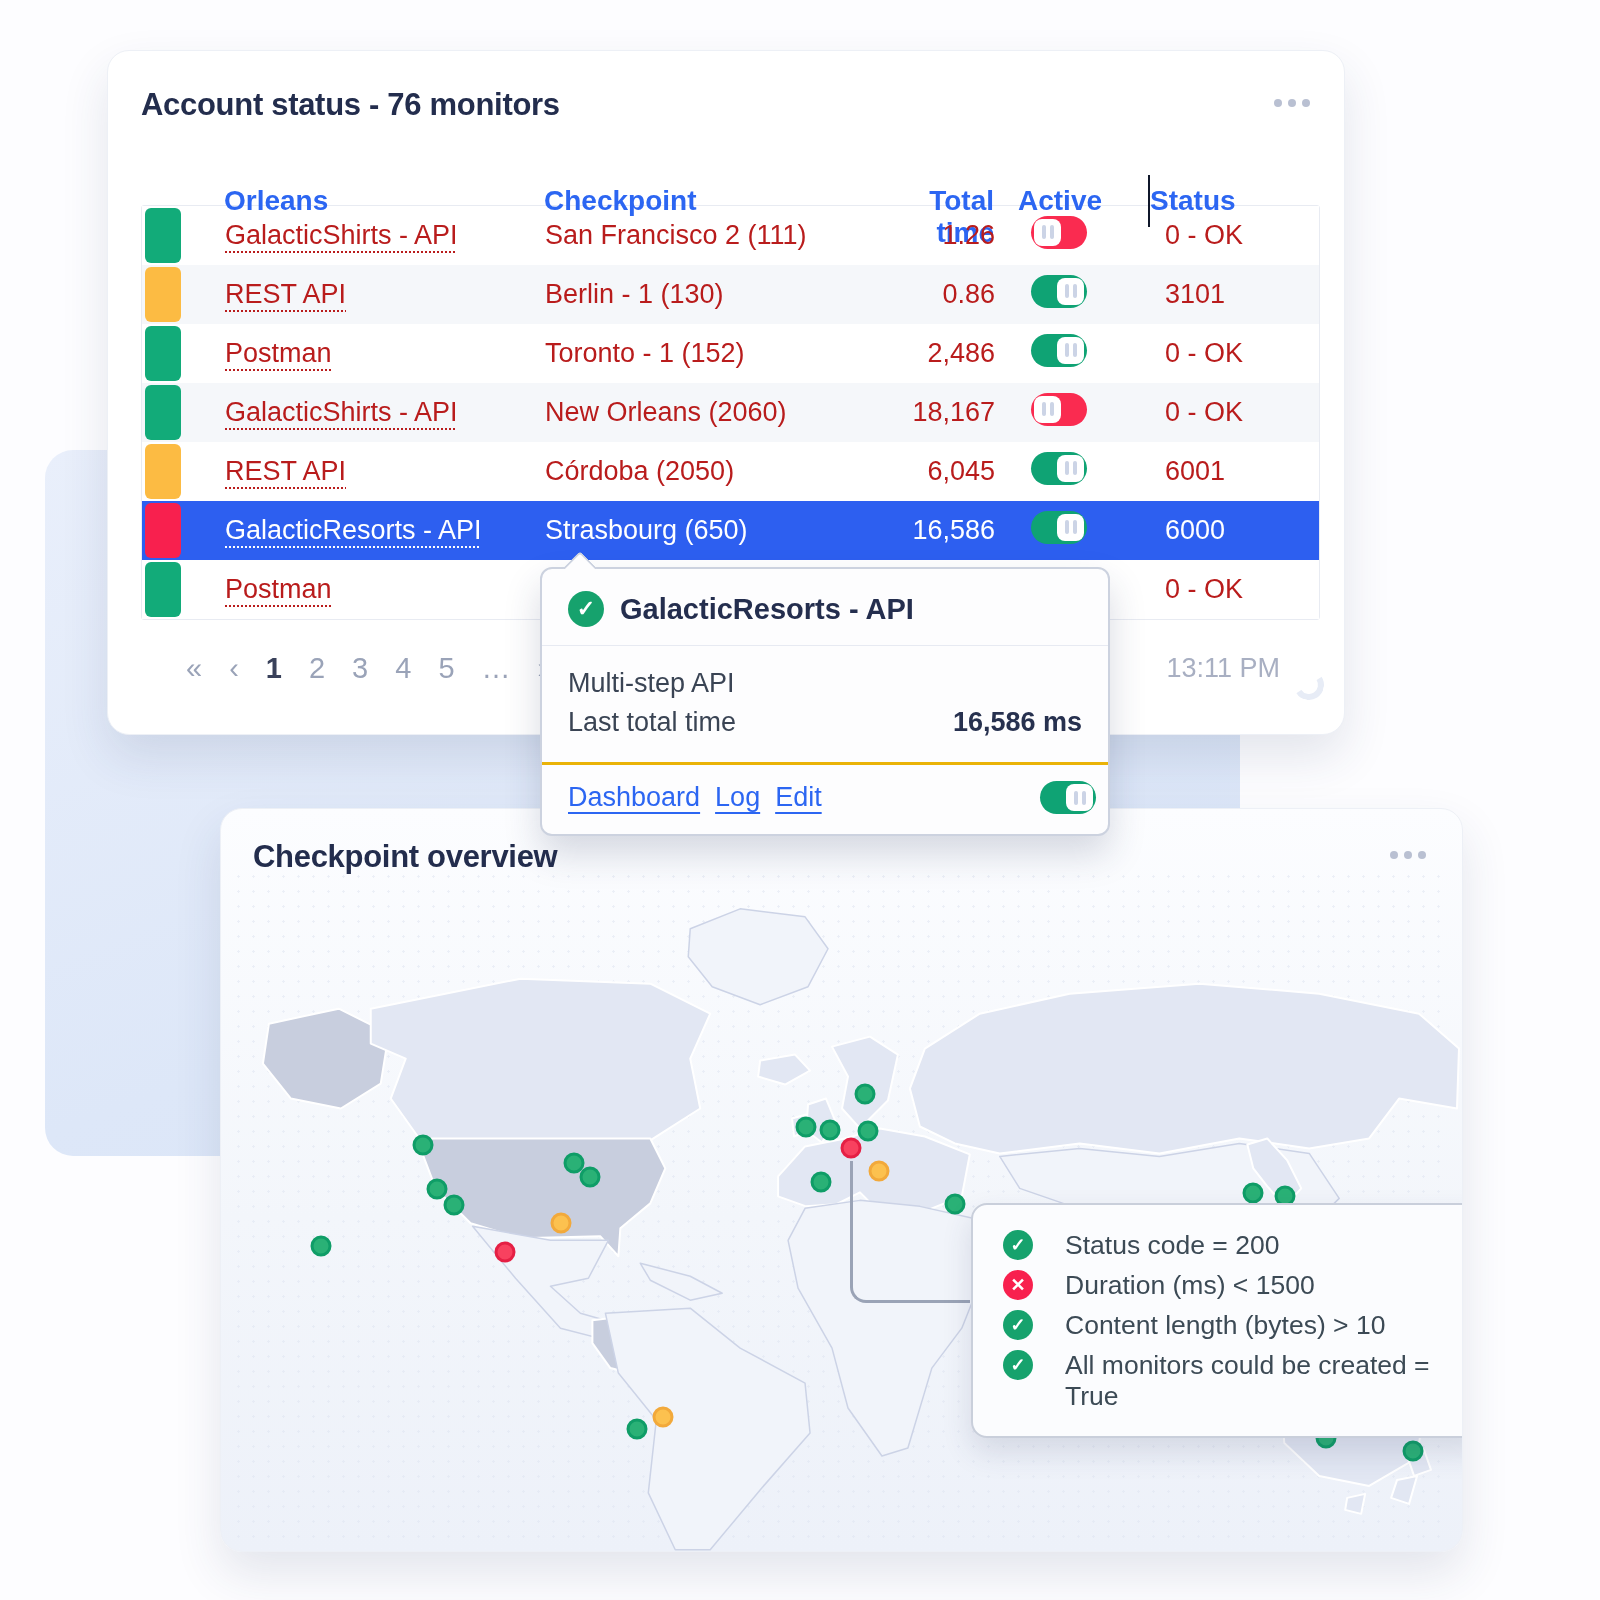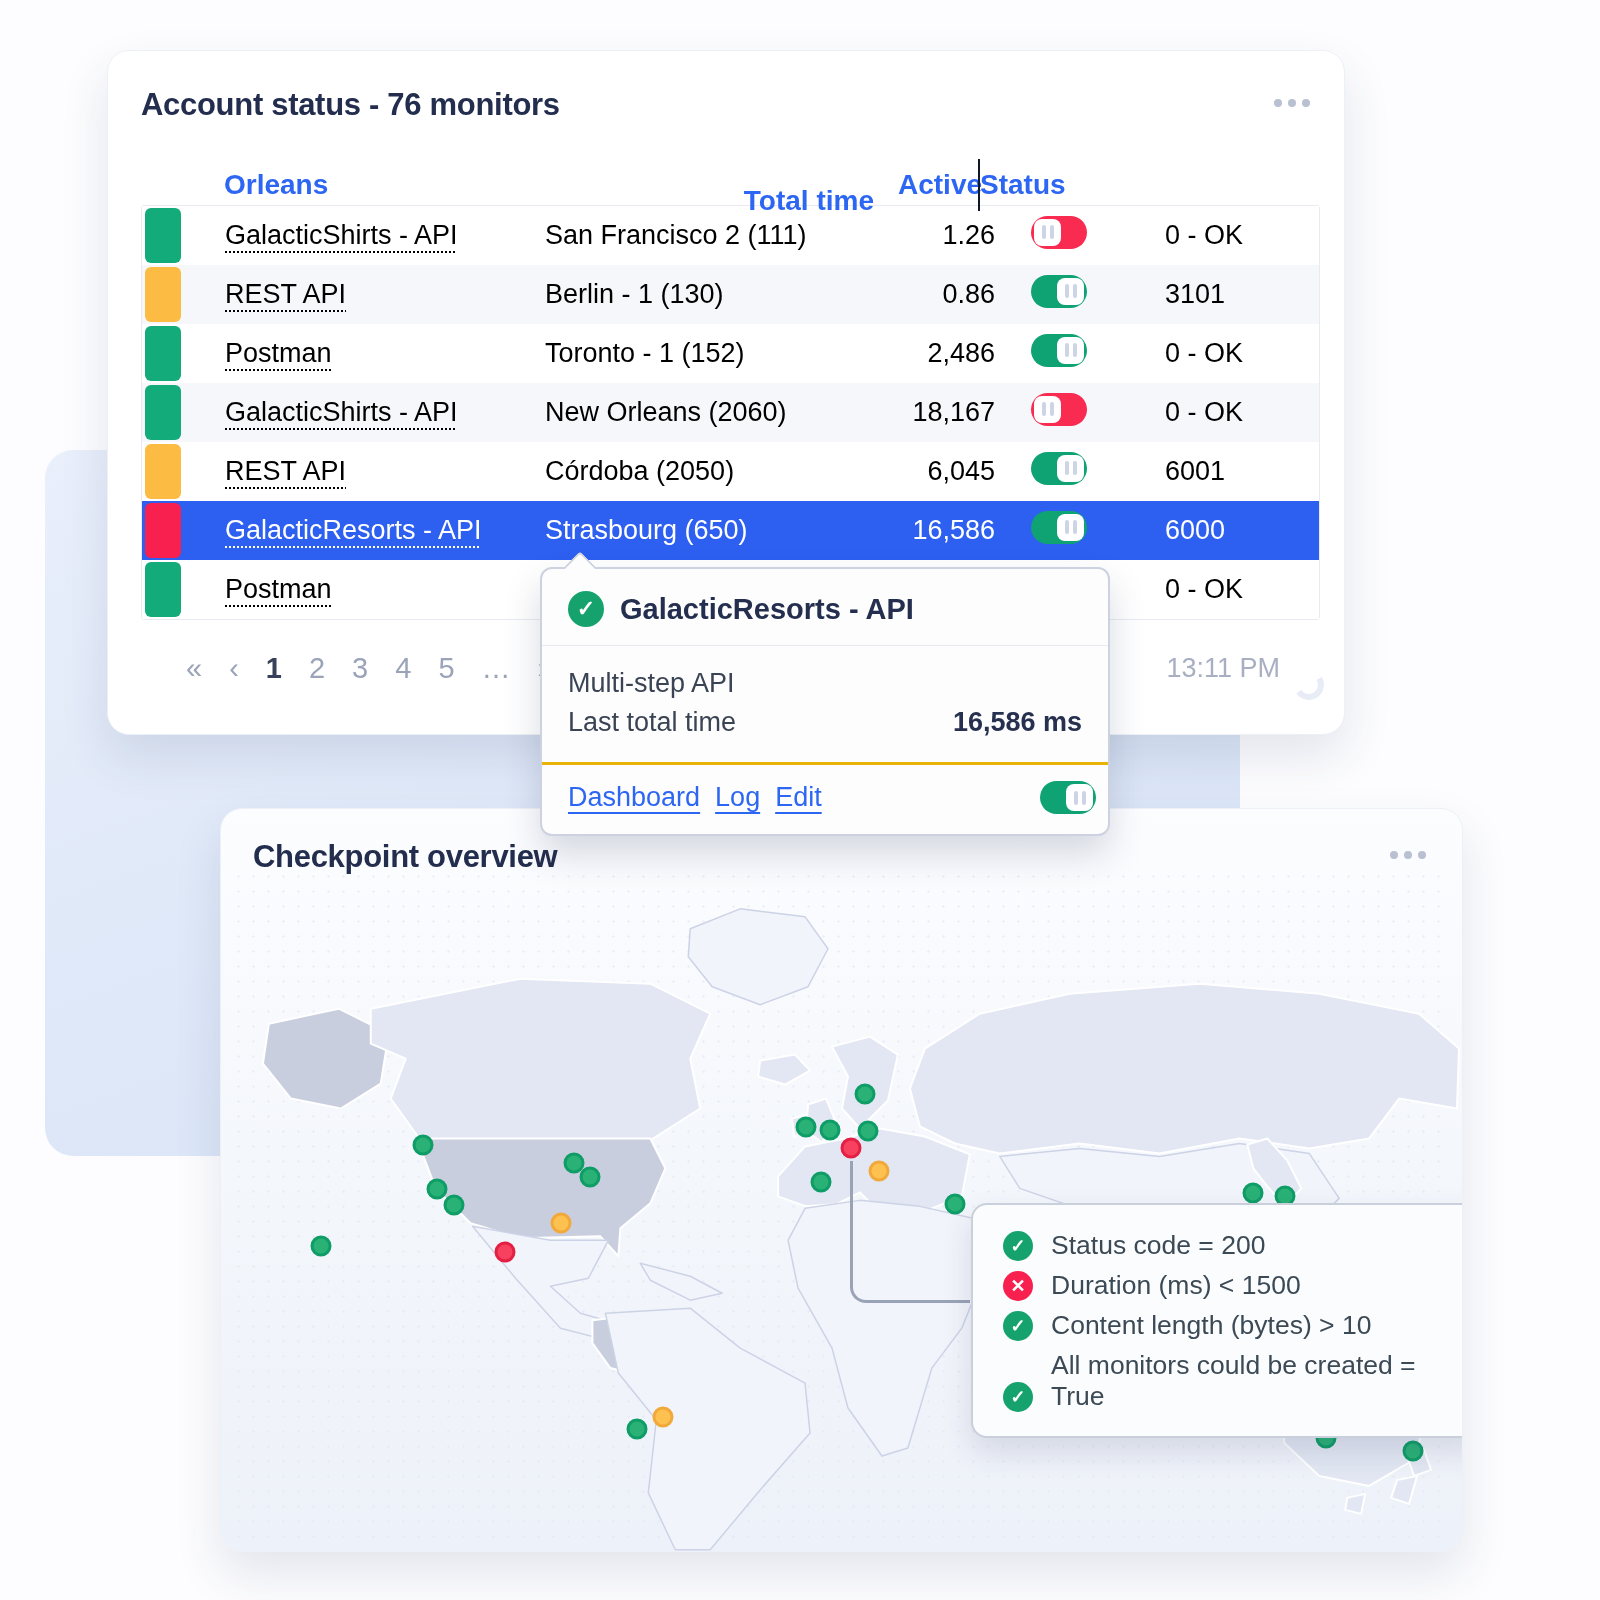--- a/index.html
+++ b/index.html
@@ -28,21 +28,21 @@
 
   .tbody{border:1.5px solid #e8ebf2;border-radius:3px;}
   .row{display:flex;height:59px;align-items:stretch;background:#fff;}
   .row:nth-child(even){background:#f5f7fa;}
   .row.selected{background:#2d5ff0;}
   .bar{width:36px;border-radius:6px;margin:2px 6px 2px 3px;flex:none;}
   .bar.green{background:#12ab79;}
   .bar.amber{background:#fcbb43;}
   .bar.red{background:#f8204e;}
   .row-content{flex:1;display:grid;grid-template-columns:320px 330px 120px 170px 1fr;
-    align-items:center;padding-left:38px;font-size:27px;color:#000000;}
+    align-items:center;padding-left:38px;font-size:27px;color:#b91c1c;}
   .row.selected .row-content{color:#fff;}
   .cell.monitor{text-decoration:underline dotted;text-underline-offset:7px;text-decoration-thickness:2px;
     color:inherit;cursor:pointer;}
   .cell.total{text-align:right;}
   .cell.active-cell{padding-left:36px;}
 
   
   .toggle{width:56px;height:33px;border-radius:17px;display:inline-flex;align-items:center;cursor:pointer;position:relative;}
   .toggle.on{background:#0fa374;}
   .toggle.off{background:#fa2b50;}
@@ -91,21 +91,21 @@
     border-left:3px solid #9aa3b6;border-bottom:3px solid #9aa3b6;border-bottom-left-radius:16px;}
   .dot{position:absolute;width:21px;height:21px;border-radius:50%;z-index:3;transform:translate(-50%,-50%);cursor:pointer;}
   .dot.ok{background:#2ab176;border:3px solid #0f9d67;}
   .dot.warn{background:#fcc14f;border:3px solid #f2a93b;}
   .dot.error{background:#f8415f;border:3px solid #e51f44;}
 
   .tip2{position:absolute;left:750px;top:394px;width:517px;min-height:196px;z-index:5;
     background:#fbfcfe;border:2px solid #c9cfdb;border-radius:16px;
     box-shadow:0 14px 30px rgba(50,60,100,.14);padding:25px 24px 24px 30px;
     display:flex;flex-direction:column;gap:9px;}
-  .arow{display:flex;align-items:flex-end;gap:18px;}
+  .arow{display:flex;align-items:flex-start;gap:32px;}
   .aicon{width:30px;height:30px;border-radius:50%;color:#fff;font-weight:bold;font-size:18px;
     display:flex;align-items:center;justify-content:center;flex:none;}
   .aicon.check{background:#16a26d;}
   .aicon.check::before{content:"✓";}
   .aicon.cross{background:#f8204e;}
   .aicon.cross::before{content:"✕";}
   .atext{font-size:26.5px;color:#3c4a55;}
 
   .land{fill:#e2e7f3;stroke:#ffffff;stroke-width:2;stroke-linejoin:round;}
   .land-dark{fill:#c8cede;stroke:#ffffff;stroke-width:2;stroke-linejoin:round;}
@@ -121,20 +121,21 @@
   <div class="card card1">
     <div class="card-title">Account status - 76 monitors</div>
     <div class="menu-dots">
       <i></i>
         <i></i>
         <i></i>
     </div>
 
     <div class="thead" id="cols">
         <div class="th th-monitor">Orleans</div>
+        <div class="th th-checkpoint">Checkpoint</div>
         <div class="th th-total">Total time</div>
         <div class="th th-active">Active</div>
         <div class="th th-status">Status</div>
       </div>
     <div class="tbody" id="rows">
         <div class="row">
           <span class="bar green"></span>
           <div class="row-content">
             <a class="cell monitor">GalacticShirts - API</a>
             <span class="cell checkpoint">San Francisco 2 (111)</span>

